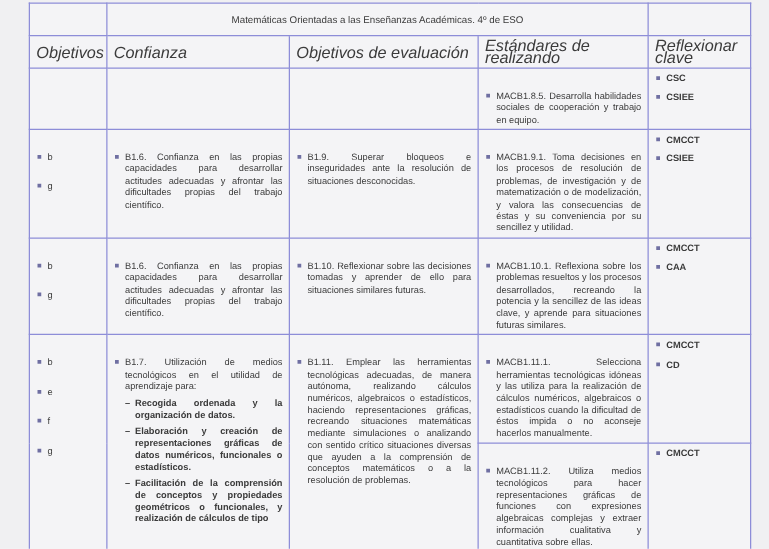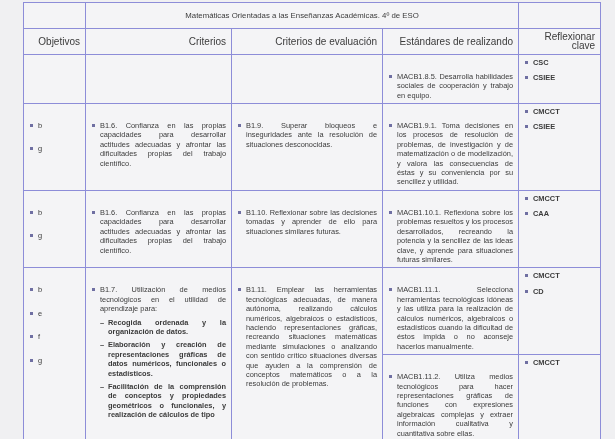--- a/index.html
+++ b/index.html
@@ -24,21 +24,21 @@
     border:1px solid #8d8dd8;
     vertical-align:top;
     padding:3px 5px;
     font-size:7.4px;
     line-height:9.4px;
     font-weight:normal;
     box-sizing:border-box;
     overflow:hidden;
   }
   .r-title td{height:26px;vertical-align:middle;text-align:center;font-size:7.8px;}
-  .r-head th{height:25px;vertical-align:middle;text-align:right;font-size:10px;}
+  .r-head th{height:25px;vertical-align:middle;text-align:left;font-size:13px;font-style:italic;}
   .r-a td{height:37px;}
   .r-b td{height:86px;}
   .r-c td{height:65px;}
   .r-d1 td{height:85px;}
   .r-d2 td{height:72px;}
 
   
   .bi{position:relative;padding-left:9px;margin-top:14px;}
   .sq{position:absolute;left:1px;top:3px;width:3px;height:3px;background:#6f6fa2;}
   .just{text-align:justify;}
@@ -65,22 +65,22 @@
 
   <tbody>
         <tr class="r-title">
     <td></td>
     <td colspan="3">Matemáticas Orientadas a las Enseñanzas Académicas. 4º de ESO</td>
     <td></td>
   </tr>
 
   <tr class="r-head">
     <th>Objetivos</th>
-    <th>Criterios</th>
-    <th>Criterios de evaluación</th>
+    <th>Confianza</th>
+    <th>Objetivos de evaluación</th>
     <th>Estándares de realizando</th>
     <th>Reflexionar clave</th>
   </tr>
 
   <tr class="r-a">
     <td class="obj"></td>
     <td></td>
     <td></td>
     <td>
       <div class="bi just"><span class="sq"></span><span>MACB1.8.5. Desarrolla habilidades sociales de cooperación y trabajo en equipo.</span></div>

